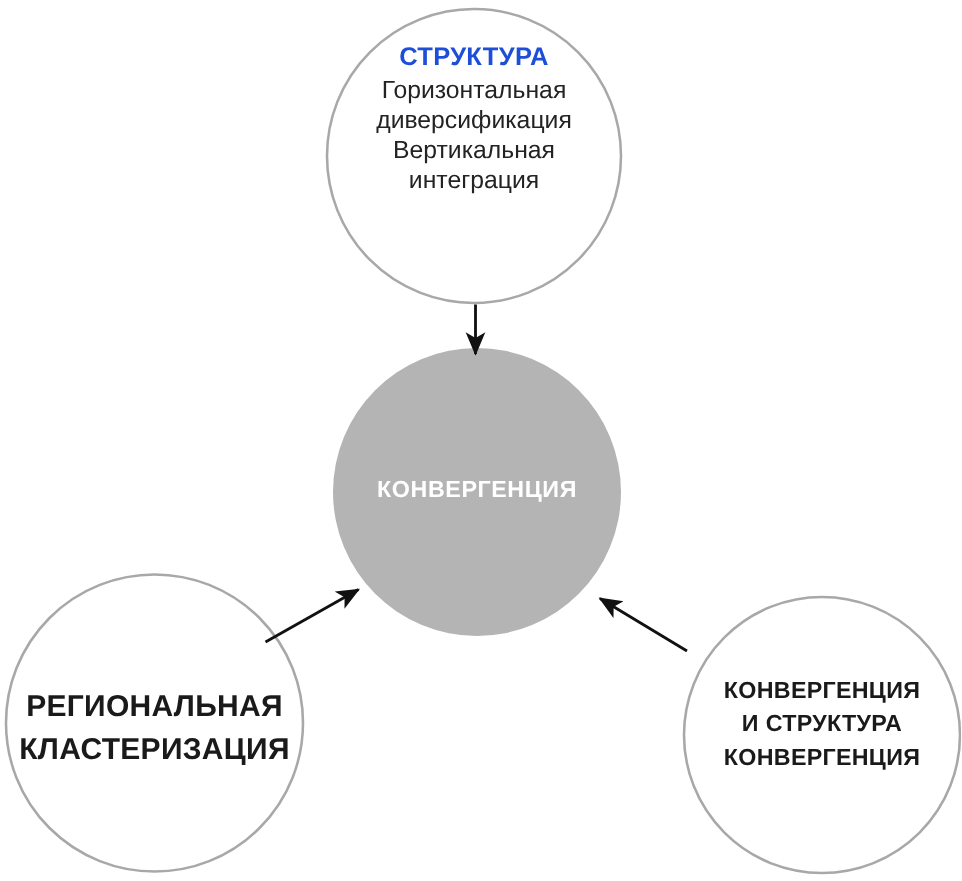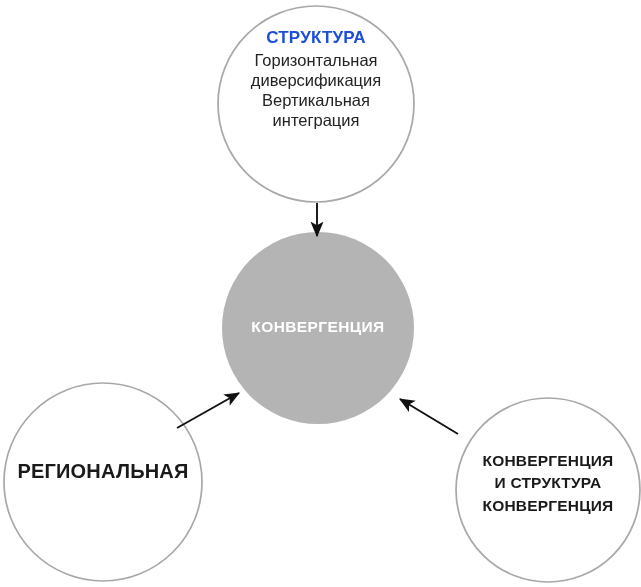--- a/index.html
+++ b/index.html
@@ -131,20 +131,21 @@
       <div class="body-line">интеграция</div>
     </div>
   </div>
 
   <div class="node-label" id="center-node-label">
     <div class="center-text">КОНВЕРГЕНЦИЯ</div>
   </div>
 
   <div class="node-label" id="left-node-label">
     <div class="heading-line">РЕГИОНАЛЬНАЯ</div>
+    <div class="heading-line">КЛАСТЕРИЗАЦИЯ</div>
   </div>
 
   <div class="node-label" id="right-node-label">
     <div class="heading-line">КОНВЕРГЕНЦИЯ</div>
     <div class="heading-line">И СТРУКТУРА</div>
     <div class="heading-line">КОНВЕРГЕНЦИЯ</div>
   </div>
 
 </div>
 

